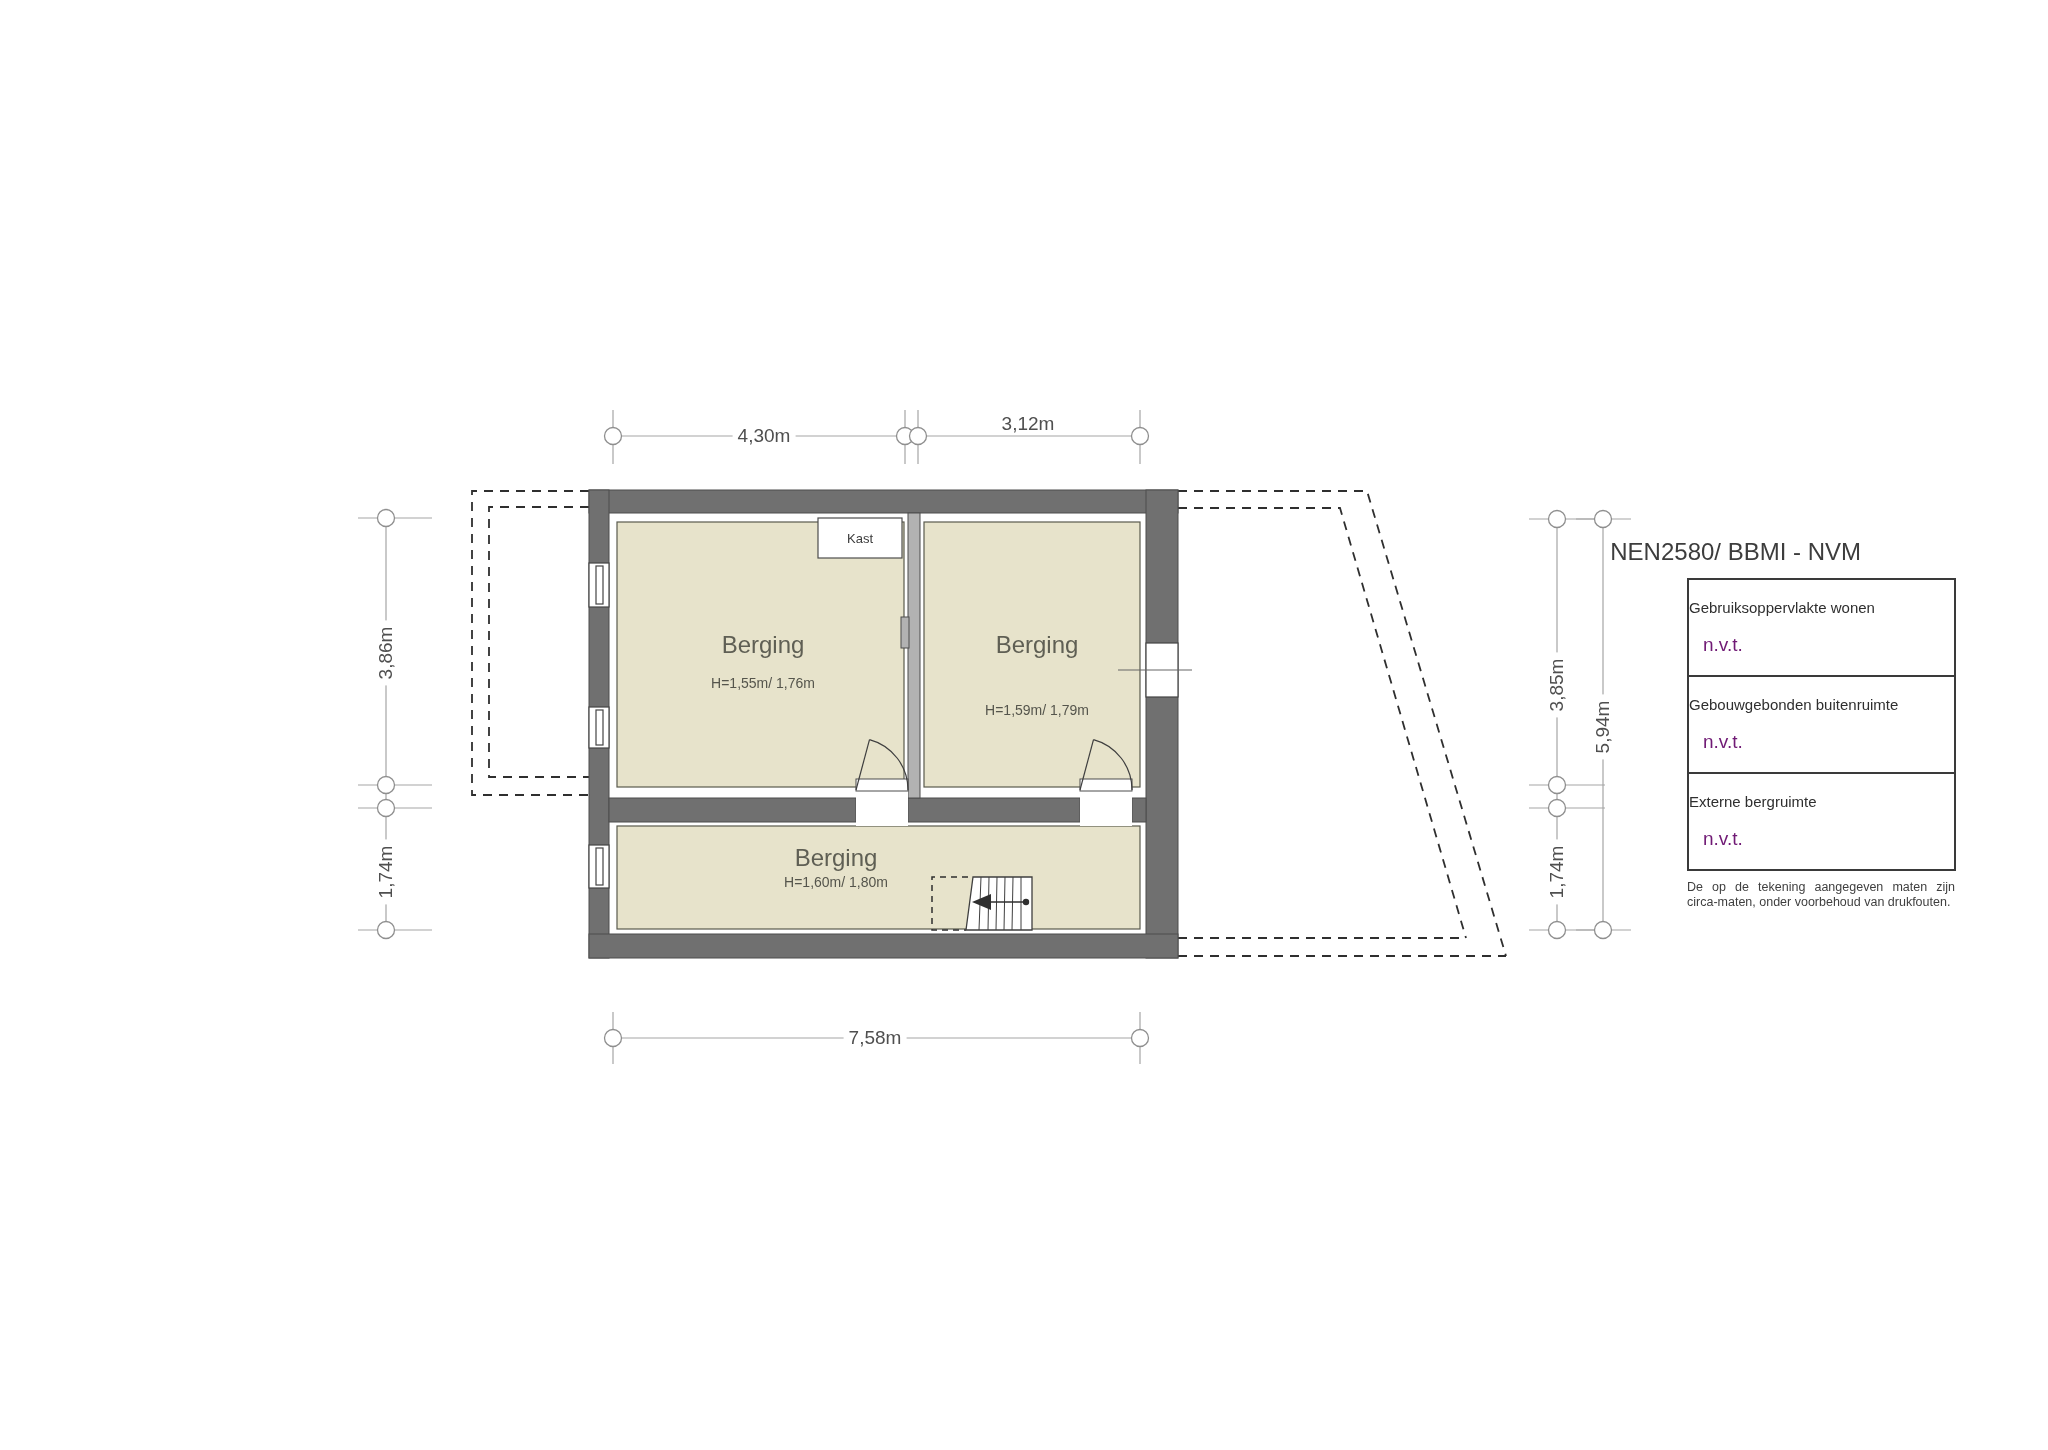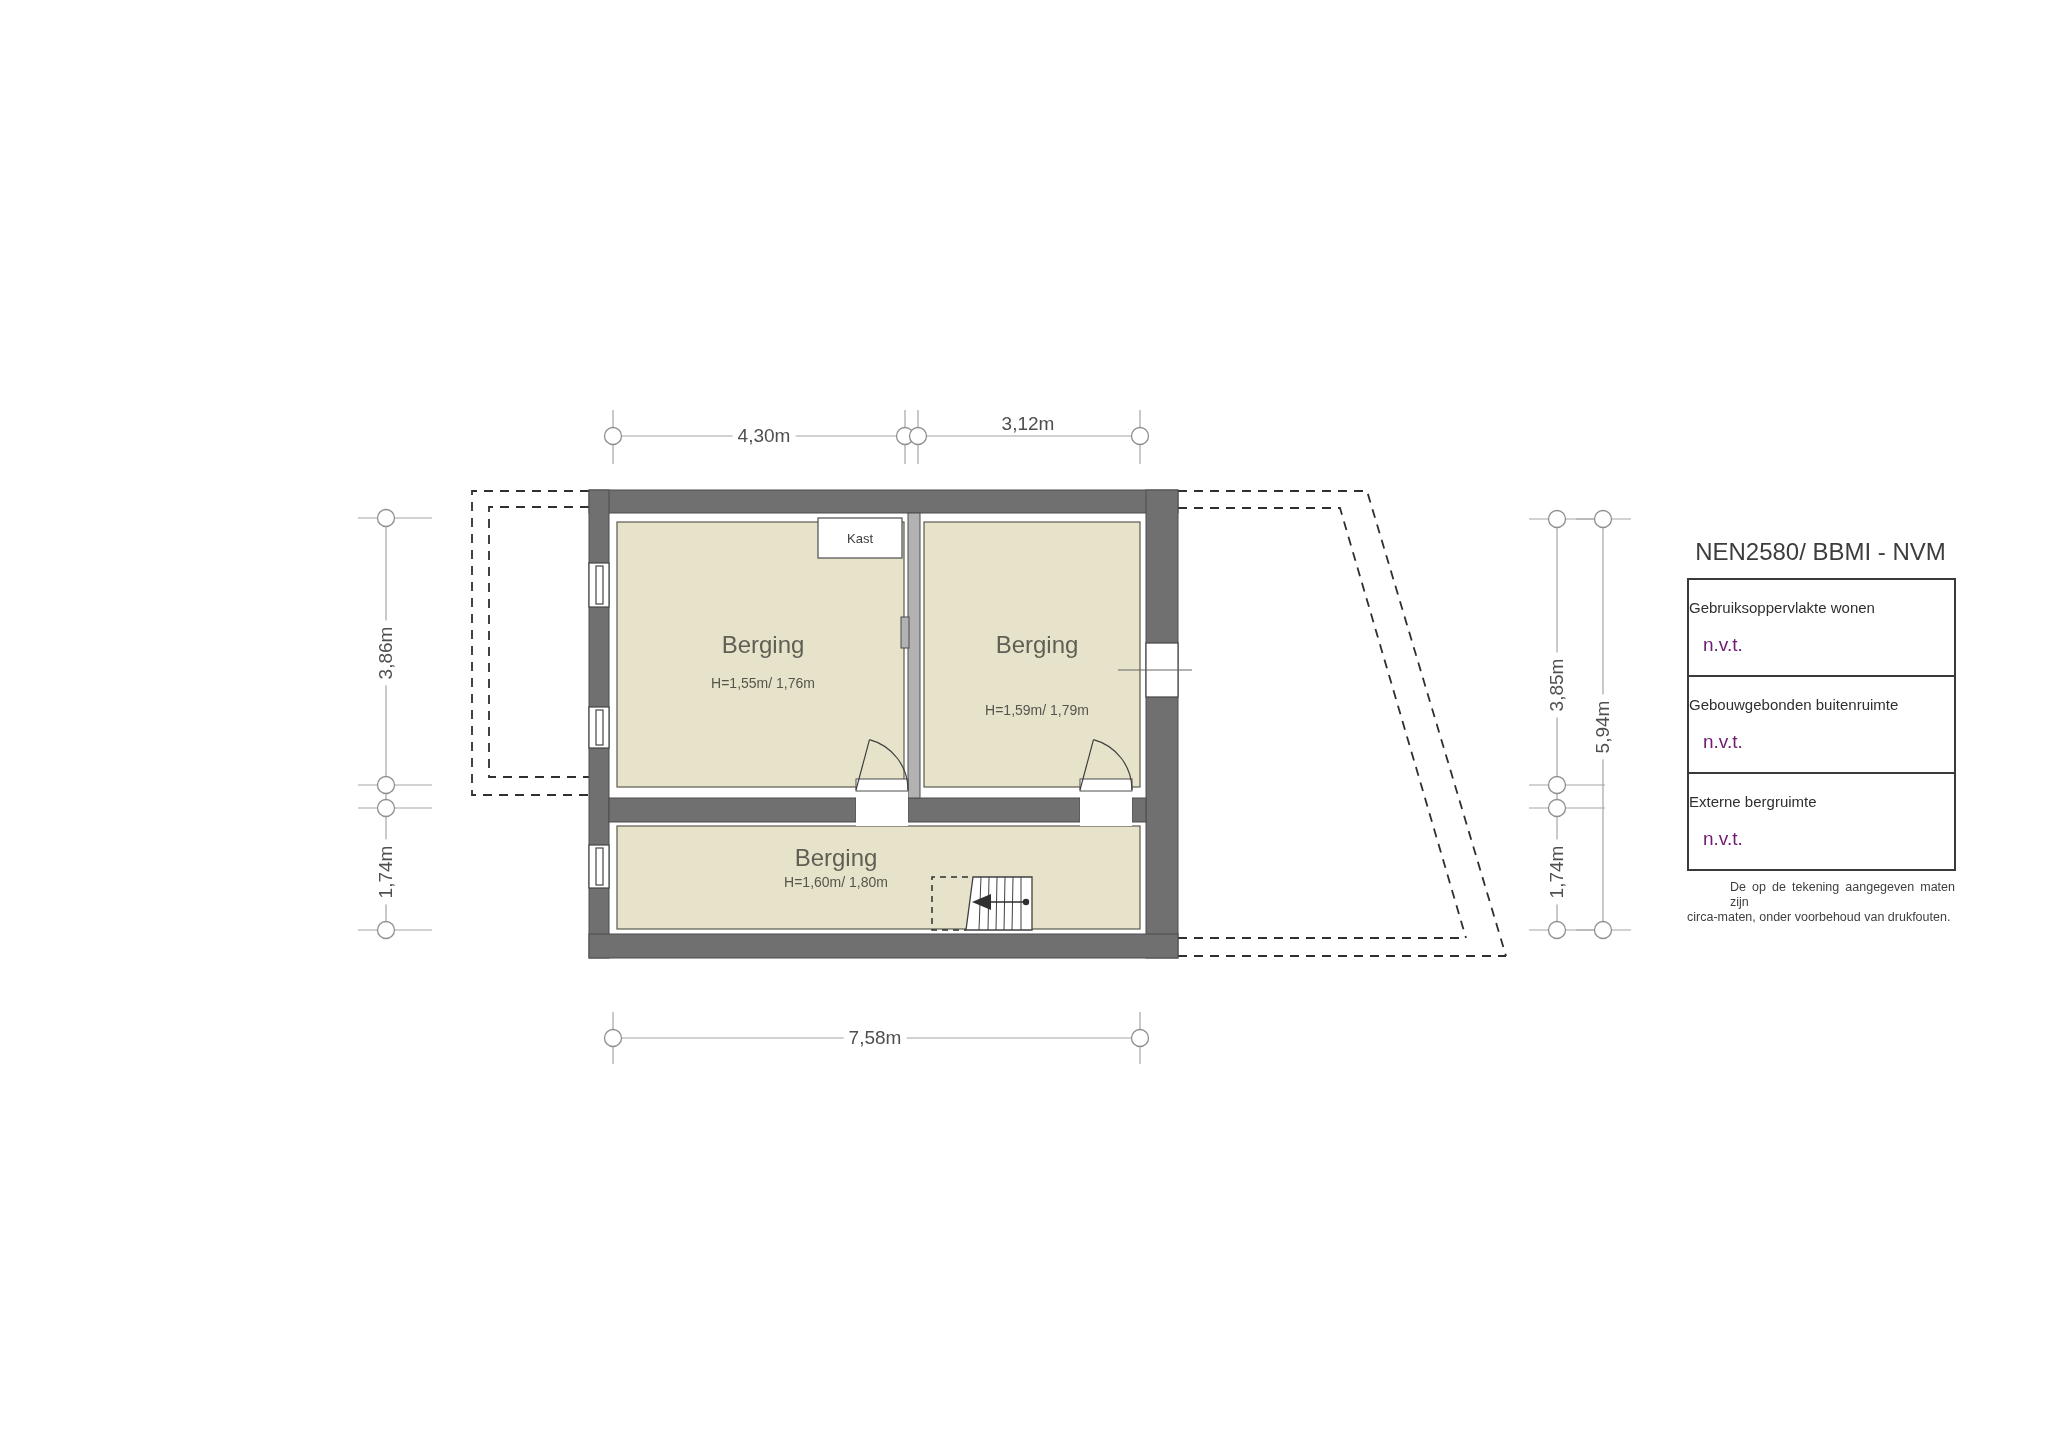--- a/index.html
+++ b/index.html
@@ -5,32 +5,32 @@
   html,body{margin:0;padding:0;background:#fff;}
   .canvas{position:relative;width:2048px;height:1450px;background:#ffffff;overflow:hidden;
           font-family:"Liberation Sans", sans-serif;}
   svg{position:absolute;left:0;top:0;}
   .lbl{position:absolute;transform:translate(-50%,-50%);white-space:nowrap;color:#4f4f4f;}
   .dim{font-size:19px;background:#fff;padding:0 5px;color:#4f4f4f;}
   .dim.vert{transform:translate(-50%,-50%) rotate(-90deg);padding:0 6px;}
   .roomname{font-size:24px;color:#5f5f54;}
   .roomnote{font-size:14px;color:#55554c;}
   .kast{font-size:13px;color:#3c3c3c;}
-  .legend-title{position:absolute;left:1687px;top:538px;width:267px;text-align:center;
+  .legend-title{position:absolute;left:1594px;top:538px;width:267px;text-align:right;
                 font-size:24px;color:#3d3d3d;}
   .legend-table{position:absolute;left:1687px;top:578px;width:265px;height:289px;
                 border:2px solid #3a3a3a;display:flex;flex-direction:column;}
   .legend-row{flex:1 1 0;border-bottom:2px solid #3a3a3a;display:flex;flex-direction:column;
               justify-content:space-evenly;padding:2px 0;}
   .legend-row:last-child{border-bottom:none;}
   .legend-label{font-size:15px;color:#2f2f2f;}
   .legend-value{font-size:19px;color:#701a75;padding-left:14px;}
   .legend-footer{position:absolute;left:1687px;top:880px;width:268px;font-size:12.5px;
                  line-height:15px;color:#3f3f3f;text-align:justify;}
-  .legend-footer .j{text-align-last:justify;margin-left:43px;}
+  .legend-footer .j{text-align-last:justify;}
 </style>
 </head>
 <body>
 
 <div class="canvas">
 
 <svg width="2048" height="1450" viewBox="0 0 2048 1450">
 
   <g fill="none" stroke="#2f2f2f" stroke-width="1.8" stroke-dasharray="9 7">
     <path d="M589,491 L472,491 L472,795 L589,795"></path>

